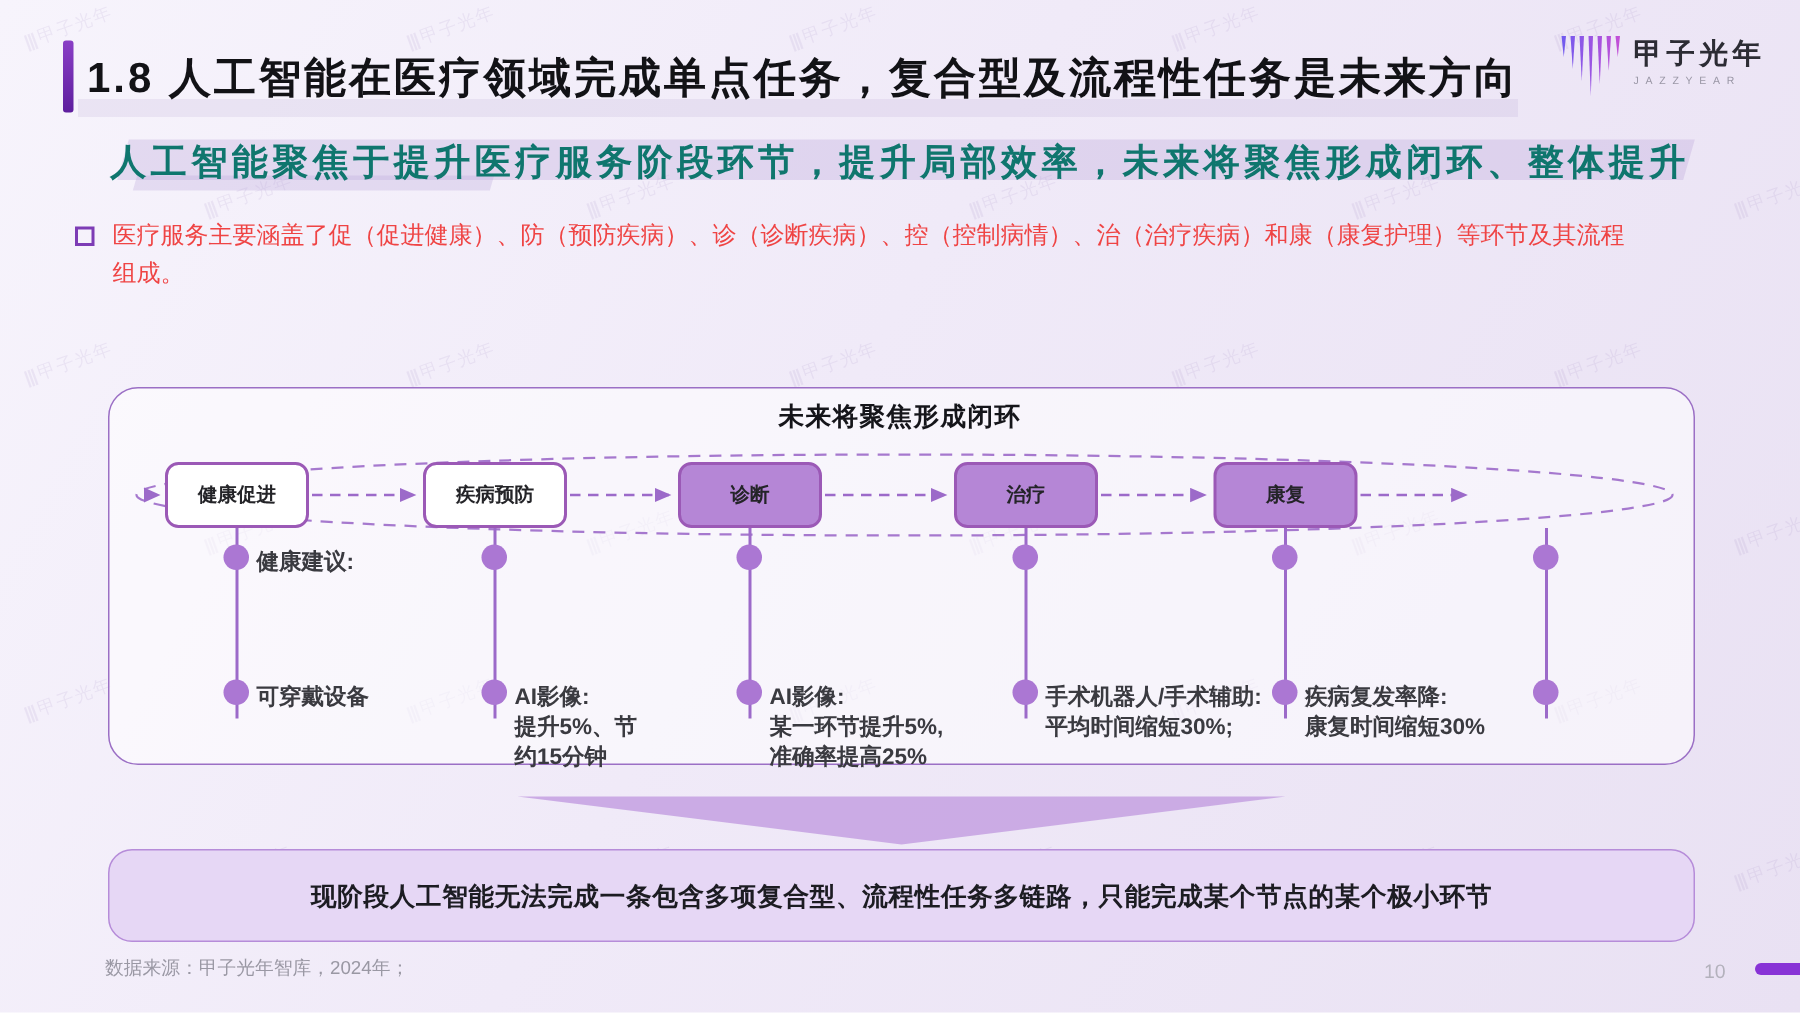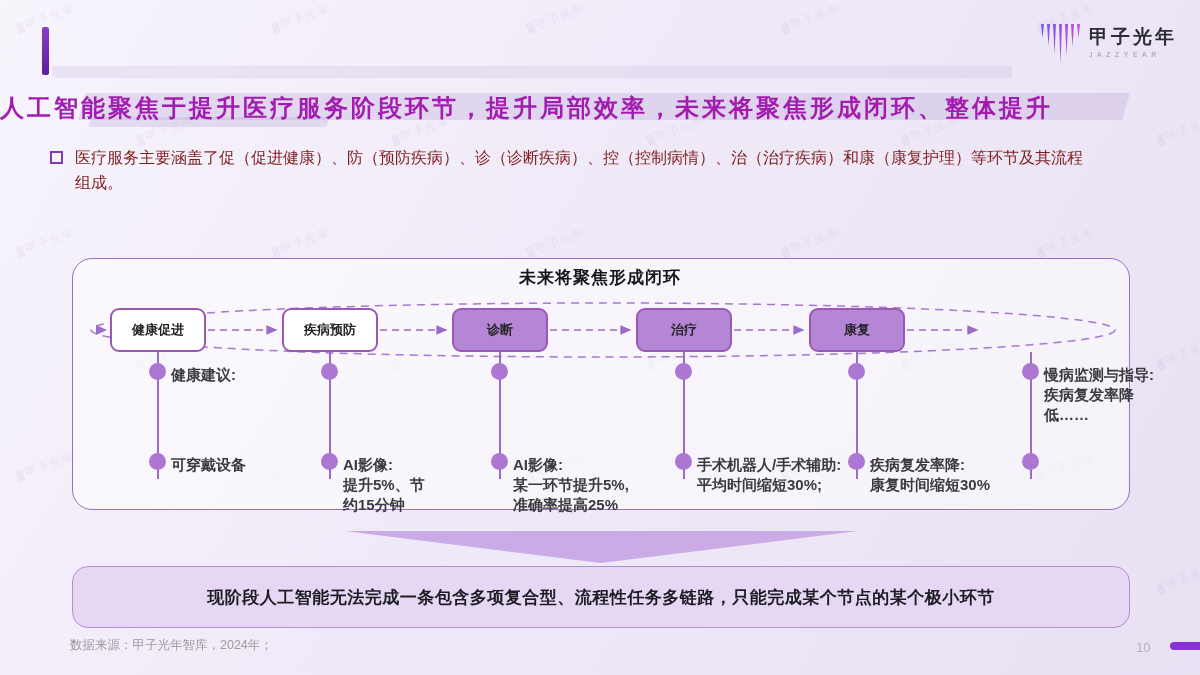--- a/index.html
+++ b/index.html
@@ -18,26 +18,26 @@
   .title-bar{position:absolute;left:42px;top:27px;width:7px;height:48px;background:linear-gradient(#8a3fc6,#5e1e9e);border-radius:2px;}
   .page-title{position:absolute;left:58px;top:33px;font-size:28px;font-weight:800;letter-spacing:2px;color:#121216;white-space:nowrap;}
   .title-shadow{position:absolute;left:52px;top:66px;width:960px;height:12px;background:rgba(165,145,200,.14);}
   .logo{position:absolute;left:1040px;top:20px;display:flex;align-items:center;gap:9px;}
   .logo-texts{display:flex;flex-direction:column;line-height:1.1;}
   .logo-name{font-size:19px;font-weight:700;color:#2c2c34;letter-spacing:3px;white-space:nowrap;}
   .logo-sub{font-size:7px;color:#9a97a6;letter-spacing:4.5px;margin-top:3px;}
   
   .subtitle-hl1{position:absolute;left:82px;top:93px;width:1044px;height:27px;background:rgba(187,166,219,.32);transform:skewX(-16deg);}
   .subtitle-hl2{position:absolute;left:90px;top:117px;width:238px;height:10px;background:rgba(187,166,219,.30);transform:skewX(-16deg);}
-  .subtitle{position:absolute;left:0;top:92px;width:1200px;font-size:24px;font-weight:800;letter-spacing:3px;color:#a21caf;white-space:nowrap;}
+  .subtitle{position:absolute;left:0;top:92px;width:1200px;text-align:center;font-size:24px;font-weight:800;letter-spacing:3px;color:#0f766e;white-space:nowrap;}
   
   .bullets{position:absolute;left:50px;top:146px;width:1070px;display:flex;flex-direction:column;gap:11px;}
   .bullet{display:flex;align-items:flex-start;gap:12px;}
   .bullet-marker{flex:0 0 auto;width:9px;height:9px;border:2px solid #7d3cb5;margin-top:5px;background:transparent;}
-  .bullet-text{font-size:16px;line-height:1.55;color:#7f1d1d;width:1010px;}
+  .bullet-text{font-size:16px;line-height:1.55;color:#ef4444;width:1010px;}
   
   .panel{position:absolute;left:72px;top:258px;width:1056px;height:250px;border:1.6px solid #9b6fc5;border-radius:20px;background:rgba(255,255,255,.55);}
   .panel-title{position:absolute;left:0;top:266px;width:1200px;text-align:center;font-size:17px;font-weight:800;color:#15151a;letter-spacing:1px;}
   svg.deco{position:absolute;left:0;top:0;width:1200px;height:675px;pointer-events:none;}
   .stage-col{position:absolute;top:308px;width:210px;height:200px;}
   .stage-box{position:absolute;left:0;top:0;width:96px;height:44px;border:2px solid #9b59b6;border-radius:9px;background:#ffffff;
     display:flex;align-items:center;justify-content:center;text-align:center;
     font-size:13px;font-weight:800;color:#242428;line-height:1.12;padding:1px 3px;box-sizing:border-box;word-break:break-all;}
   .stage-box.filled{background:#b586d6;border-color:#9b59b6;}
   .vline{position:absolute;left:47px;top:44px;width:2px;height:127px;background:#9c6ac9;}
@@ -94,20 +94,21 @@
     <span class="wm" style="left: 390px; top: 570px;">甲子光年</span>
     <span class="wm" style="left: 645px; top: 570px;">甲子光年</span>
     <span class="wm" style="left: 900px; top: 570px;">甲子光年</span>
     <span class="wm" style="left: 1155px; top: 570px;">甲子光年</span>
   </div>
 
 <div id="content" class="layer">
 
   <div class="title-shadow"></div>
   <div class="title-bar"></div>
+  <div class="page-title">1.8 人工智能在医疗领域完成单点任务，复合型及流程性任务是未来方向</div>
 
   <div class="logo">
     <svg width="40" height="46" viewBox="0 0 40 46">
       <defs>
         <linearGradient id="lg" x1="0" y1="0" x2="40" y2="0" gradientUnits="userSpaceOnUse">
           <stop offset="0" stop-color="#6e5bf0"></stop>
             <stop offset="1" stop-color="#c44fd6"></stop>
         </linearGradient>
       </defs>
       <polygon points="1,4 4,4 2.5,18 " fill="url(#lg)"></polygon>
@@ -203,23 +204,20 @@
     <div class="dot bottom"></div>
     <div class="note top"></div>
     <div class="note bottom">疾病复发率降:
 康复时间缩短30%</div>
   </div>
 
   <div class="stage-col s5">
     <div class="vline"></div>
     <div class="dot top"></div>
     <div class="dot bottom"></div>
-    <div class="note top narrow">慢病监测与指导:
-疾病复发率降
-低……</div>
     <div class="note bottom narrow"></div>
   </div>
 
   <div class="banner">
     <span class="banner-text">现阶段人工智能无法完成一条包含多项复合型、流程性任务多链路，只能完成某个节点的某个极小环节</span>
   </div>
 
   <div class="footer-source">数据来源：甲子光年智库，2024年；</div>
   <div class="page-number">10</div>
   <div class="corner-bar"></div>

